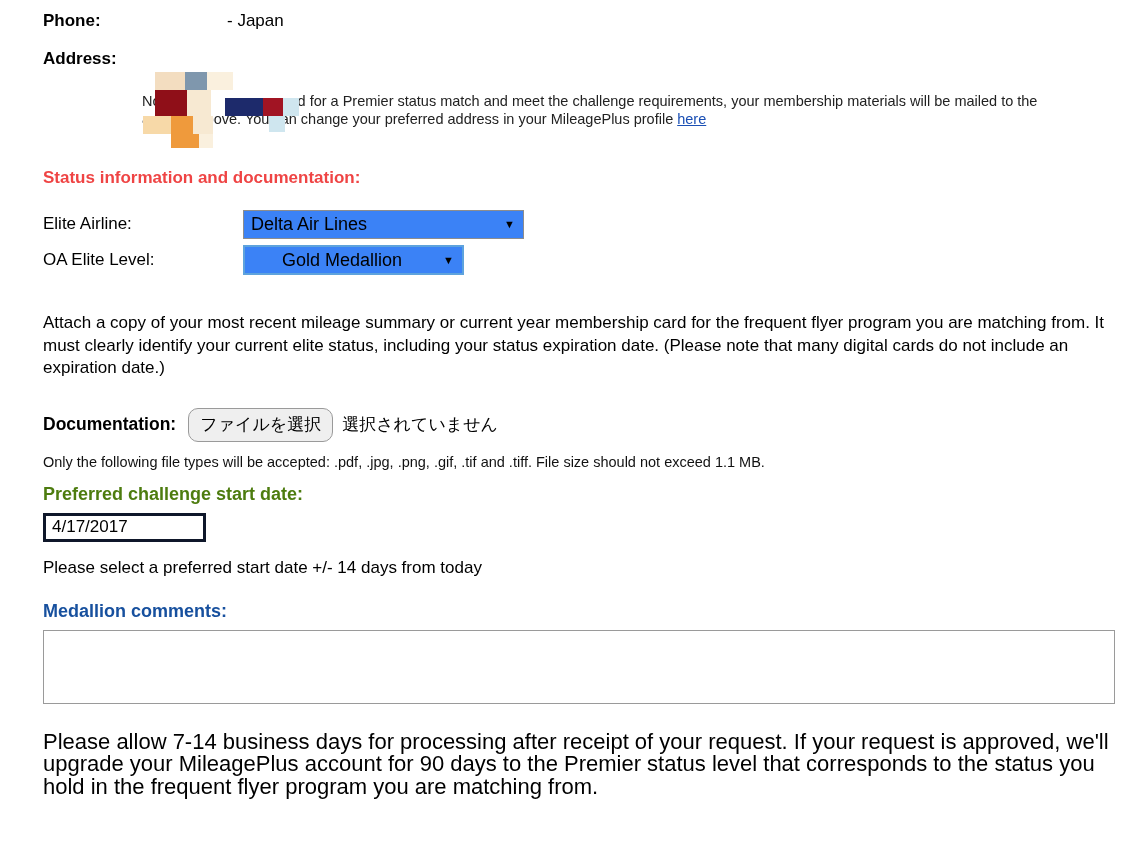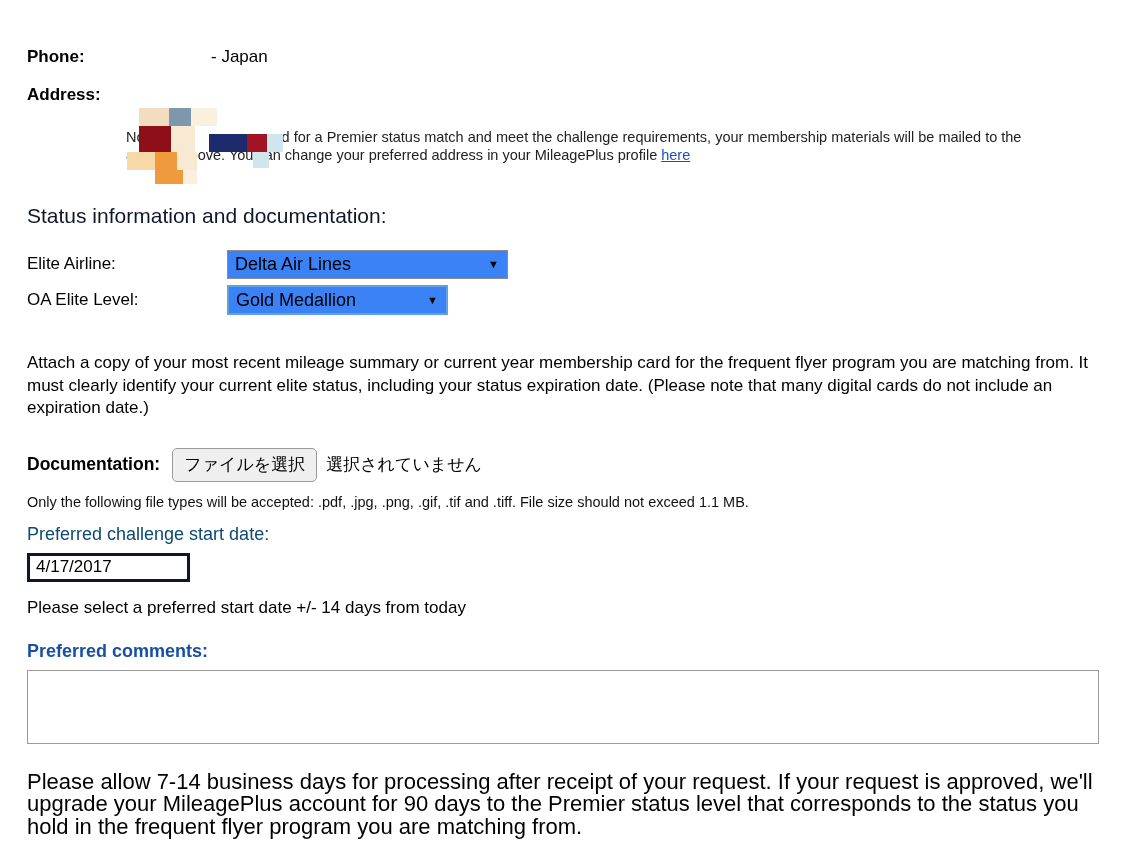--- a/index.html
+++ b/index.html
@@ -18,24 +18,23 @@
   }
   .page {
     position: relative;
     width: 1136px;
     height: 867px;
     box-sizing: border-box;
   }
   
   .content {
     position: absolute;
-    left: 27px;
+    left: 43px;
     top: 0;
     width: 1076px;
-    margin-top: 36px;
   }
 
   
   .field-row {
     display: flex;
     align-items: flex-start;
   }
   .field-label {
     font-weight: bold;
     font-size: 17px;
@@ -71,23 +70,23 @@
     line-height: 18px;
     color: #222;
   }
   .note a {
     color: #1a4fb4;
     text-decoration: underline;
   }
 
   
   .section-heading {
-    color: #0f172a;
-    font-weight: normal;
-    font-size: 21px;
+    color: #ef4444;
+    font-weight: bold;
+    font-size: 17px;
     margin-top: 40px;
   }
 
   
   .selects {
     margin-top: 20px;
   }
   .select-row {
     display: flex;
     align-items: center;
@@ -111,20 +110,21 @@
     padding: 0 30px 0 7px;
     line-height: 27px;
     color: #000;
     white-space: nowrap;
   }
   #airline-select { width: 281px; }
   #elite-select {
     width: 221px;
     border: 2px solid #5ea3dd;
     height: 30px;
+    justify-content: center;
   }
   .sel .arrow {
     position: absolute;
     right: 8px;
     top: 50%;
     transform: translateY(-50%);
     font-size: 11px;
     color: #000;
   }
 
@@ -144,40 +144,40 @@
   }
   .doc-label {
     font-weight: bold;
     font-size: 17.5px;
     margin-right: 12px;
   }
   .file-button {
     box-sizing: border-box;
     background: #efefef;
     border: 1px solid #9a9a9a;
-    border-radius: 5px;
+    border-radius: 10px;
     padding: 4px 11px;
     font-size: 17px;
     line-height: 24px;
     color: #000;
   }
   .file-status {
     margin-left: 9px;
     font-size: 17px;
   }
   .filetypes {
     margin-top: 12px;
     font-size: 14.5px;
     color: #111;
   }
 
   
   .subhead {
-    color: #0c4a6e;
-    font-weight: normal;
+    color: #4d7c0f;
+    font-weight: bold;
     font-size: 18px;
     margin-top: 14px;
   }
   .date-input {
     box-sizing: border-box;
     margin-top: 8px;
     width: 163px;
     height: 29px;
     border: 3px solid #0f172a;
     background: #fff;
@@ -289,19 +289,19 @@
     </div>
     <div class="filetypes">Only the following file types will be accepted: .pdf, .jpg, .png, .gif, .tif and .tiff. File size should not exceed 1.1 MB.</div>
 
     
     <div class="subhead">Preferred challenge start date:</div>
     <input class="date-input" type="text" value="4/17/2017" style="">
 
     <div class="hint">Please select a preferred start date +/- 14 days from today</div>
 
     
-    <div class="comments-head">Preferred comments:</div>
+    <div class="comments-head">Medallion comments:</div>
     <textarea class="comments-box" placeholder="" style=""></textarea>
 
     
     <div class="footer-para">Please allow 7-14 business days for processing after receipt of your request. If your request is approved, we'll upgrade your MileagePlus account for 90 days to the Premier status level that corresponds to the status you hold in the frequent flyer program you are matching from.</div>
   </div>
 </div>
 
 </body></html>

